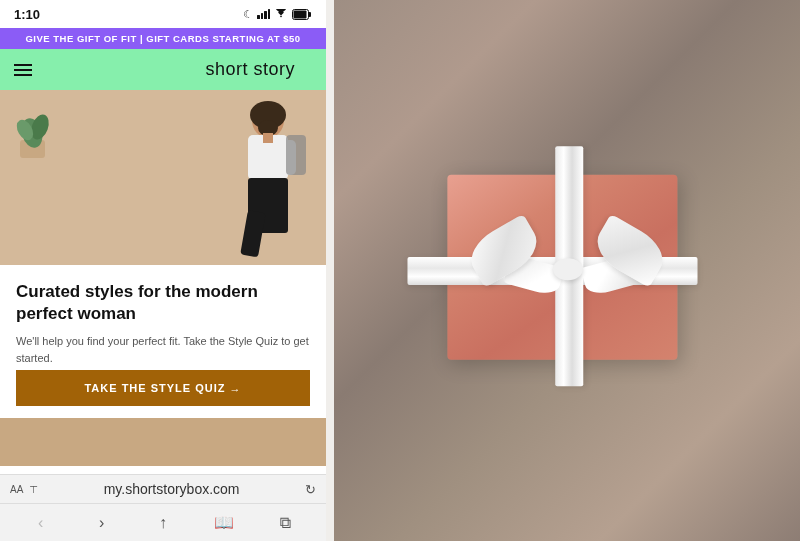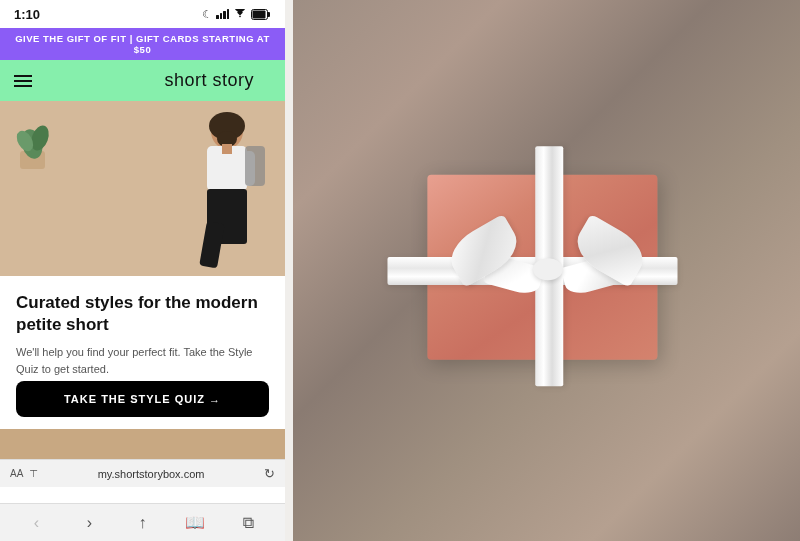--- a/index.html
+++ b/index.html
@@ -10,21 +10,21 @@
       background: #f0eeeb;
       display: flex;
       align-items: center;
       justify-content: flex-start;
       font-family: -apple-system, BlinkMacSystemFont, 'Helvetica Neue', Arial, sans-serif;
       overflow: hidden;
     }
 
     
     .phone-wrapper {
-      width: 285px;
+      width: 326px;
       height: 541px;
       background: #fff;
       position: relative;
       flex-shrink: 0;
     }
 
     
     .status-bar {
       height: 28px;
       background: #fff;
@@ -128,65 +128,65 @@
     }
     .card-subtext {
       font-size: 11px;
       color: #555;
       line-height: 1.5;
       margin-bottom: 4px;
     }
     .cta-button {
       display: block;
       width: 100%;
-      background: #000000;
+      background: #a16207;
       color: #fff;
       text-align: center;
       font-size: 11px;
       font-weight: 700;
       letter-spacing: 1px;
       text-transform: uppercase;
       padding: 12px 8px;
       border: none;
       cursor: pointer;
-      border-radius: 8px;
+      border-radius: 0;
     }
 
     
     .tan-section {
       background: #c8a882;
       height: 48px;
       width: 100%;
     }
 
     
     .browser-bar {
       position: absolute;
-      bottom: 54px;
+      bottom: 38px;
       left: 0;
       right: 0;
       background: #f2f2f2;
       border-top: 1px solid #ddd;
       display: flex;
       align-items: center;
       padding: 6px 10px;
       gap: 6px;
     }
     .browser-aa {
       font-size: 10px;
       color: #555;
       font-weight: 500;
     }
     .browser-translate {
       font-size: 10px;
       color: #555;
     }
     .browser-url {
       flex: 1;
-      font-size: 11px;
+      font-size: 14px;
       color: #333;
       text-align: center;
     }
     .browser-refresh {
       font-size: 13px;
       color: #555;
     }
 
     
     .bottom-toolbar {
@@ -439,21 +439,21 @@
 
       <rect x="52" y="110" width="18" height="45" rx="4" fill="#1a1a1a" transform="rotate(10 52 110)"></rect>
 
       <rect x="88" y="40" width="12" height="35" rx="5" fill="#f0f0f0"></rect>
 
       <rect x="90" y="35" width="20" height="40" rx="4" fill="#888" opacity="0.7"></rect>
     </svg>
   </div>
 
   <div class="content-card">
-    <h2 class="card-heading">Curated styles for the modern petite short</h2>
+    <h2 class="card-heading">Curated styles for the modern perfect woman</h2>
     <p class="card-subtext">We'll help you find your perfect fit. Take the Style Quiz to get started.</p>
     <button class="cta-button">TAKE THE STYLE QUIZ →</button>
   </div>
 
   <div class="tan-section"></div>
 
   <div class="browser-bar">
     <span class="browser-aa">AA</span>
     <span class="browser-translate">⊤</span>
     <span class="browser-url">my.shortstorybox.com</span>

